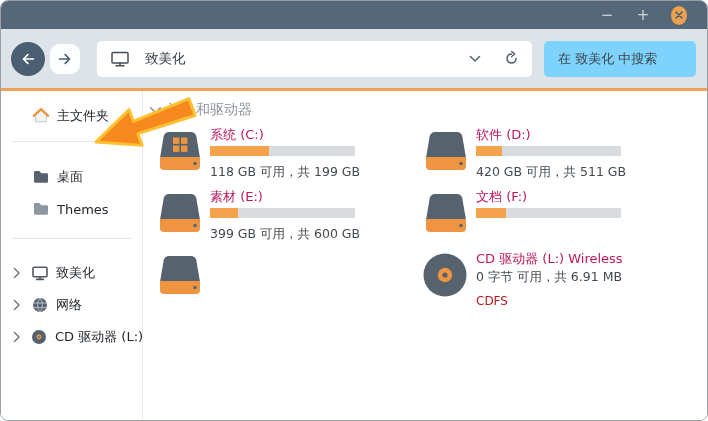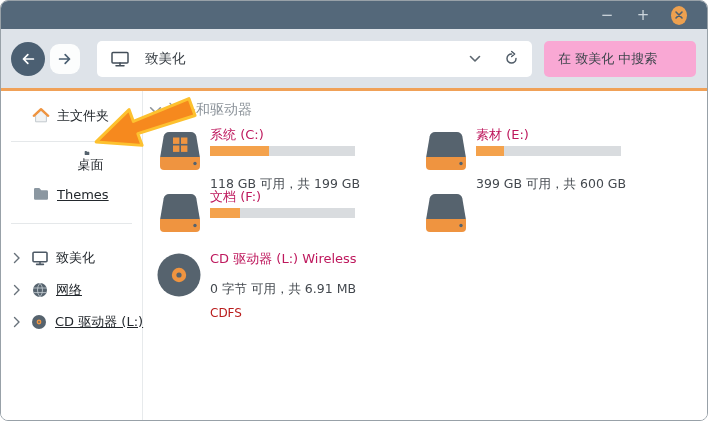--- a/index.html
+++ b/index.html
@@ -43,39 +43,39 @@
   .addressbar{
     margin-left:17px; height:36px; flex:1 1 auto; min-width:0;
     background:#ffffff; border-radius:5px;
     display:flex; align-items:center; padding:0 8px 0 13px;
   }
   .addr-text{ margin-left:15px; font-size:13.5px; color:#353b41; white-space:nowrap; }
   .addr-spacer{ flex:1; }
   .addr-btn{ width:26px; height:26px; display:flex; align-items:center; justify-content:center; }
   .searchbox{
     margin-left:12px; width:152px; height:36px; flex:none;
-    background:#f9a8d4; border-radius:5px;
+    background:#7dd3fc; border-radius:5px;
     display:flex; align-items:center; padding:0 8px 0 14px;
     font-size:13px; color:#3e454c; white-space:nowrap; overflow:hidden;
   }
 
   .accent-line{ height:3px; background:var(--accent-line,#f0a158); }
 
   
   .content{ display:flex; height:339px; background:#fff; }
 
   .sidebar{ width:142px; flex:none; border-right:1px solid #e7eaec; padding-top:13px; }
   .side-item{
     height:24px; display:flex; align-items:center; padding-left:31px;
     font-size:13px; color:#23282d; cursor:default;
   }
   .side-item .lbl{ margin-left:7px; white-space:nowrap; }
   .side-divider{ height:1px; background:#e5e8ea; margin:13px 10px 0 10px; }
   .sd2{ margin-top:17px; }
-  .mt24{ margin-top:8px;flex-direction:column; } .mt22{ margin-top:22px; } .mt8{ margin-top:8px;text-decoration:underline; }
+  .mt24{ margin-top:23px; } .mt22{ margin-top:22px; } .mt8{ margin-top:8px; }
   .tree-item{
     height:24px; display:flex; align-items:center; padding-left:12px;
     font-size:13px; color:#23282d; cursor:default;
   }
   .tree-item .chev{ width:9px; display:flex; }
   .tree-item .ticon{ margin-left:9px; display:flex; }
   .tree-item .lbl{ margin-left:7px; white-space:nowrap; }
 
   .main{ flex:1; padding:9px 0 0 4px; position:relative; }
   .section-header{
@@ -85,23 +85,23 @@
   .grid{
     margin-top:7px; margin-left:9px;
     display:grid; grid-template-columns:266px 266px; grid-auto-rows:62px;
   }
   .drive{ display:flex; align-items:flex-start; }
   .drive-icon{ width:48px; height:46px; flex:none; margin-top:1px; }
   .drive-info{ margin-left:6px; }
   .drive-name{ font-size:13px; line-height:16px; color:#be185d; white-space:nowrap; }
   .drive-bar{ width:145px; height:10px; background:var(--bar-track,#d9dcdf); margin-top:3px; }
   .drive-bar-fill{ height:100%; width:0; background:var(--bar-fill,#f4a24c); }
-  .drive-details{ font-size:12.5px; line-height:15px; color:#43484e; margin-top:20px; white-space:nowrap; }
+  .drive-details{ font-size:12.5px; line-height:15px; color:#43484e; margin-top:8px; white-space:nowrap; }
   .drive-extra{ font-size:12px; line-height:15px; color:#b91c1c; margin-top:10px; }
-  .cd-info .drive-details{ margin-top:14px; }
+  .cd-info .drive-details{ margin-top:2px; }
 
   .annotation-layer{
     position:absolute; left:0; top:0; width:708px; height:421px;
     pointer-events:none; z-index:40;
   }
 </style>
 </head>
 <body>
 
 <div class="window">
@@ -258,20 +258,36 @@
           </div>
           <div class="drive-info">
             <div class="drive-name">系统 (C:)</div>
             <div class="drive-bar">
               <div class="drive-bar-fill" style="width: 41%;"></div>
             </div>
             <div class="drive-details">118 GB 可用，共 199 GB</div>
           </div>
         </div>
 
+        <div class="drive">
+          <div class="drive-icon">
+            <svg width="48" height="46" viewBox="0 0 48 46">
+              <path d="M13,4 h22 c2.6,0 4.8,1.8 5.3,4.3 L44,30 H4 L7.7,8.3 C8.2,5.8 10.4,4 13,4 Z" fill="var(--icon-slate,#56636e)"></path>
+              <path d="M4,29 h40 v9 a4,4 0 0 1 -4,4 H8 a4,4 0 0 1 -4,-4 Z" fill="var(--icon-orange,#ef9440)"></path>
+              <circle cx="39" cy="35.5" r="1.7" fill="var(--icon-slate,#56636e)"></circle>
+            </svg>
+          </div>
+          <div class="drive-info">
+            <div class="drive-name">软件 (D:)</div>
+            <div class="drive-bar">
+              <div class="drive-bar-fill" style="width: 18%;"></div>
+            </div>
+            <div class="drive-details">420 GB 可用，共 511 GB</div>
+          </div>
+        </div>
 
         <div class="drive">
           <div class="drive-icon">
             <svg width="48" height="46" viewBox="0 0 48 46">
               <path d="M13,4 h22 c2.6,0 4.8,1.8 5.3,4.3 L44,30 H4 L7.7,8.3 C8.2,5.8 10.4,4 13,4 Z" fill="var(--icon-slate,#56636e)"></path>
               <path d="M4,29 h40 v9 a4,4 0 0 1 -4,4 H8 a4,4 0 0 1 -4,-4 Z" fill="var(--icon-orange,#ef9440)"></path>
               <circle cx="39" cy="35.5" r="1.7" fill="var(--icon-slate,#56636e)"></circle>
             </svg>
           </div>
           <div class="drive-info">

